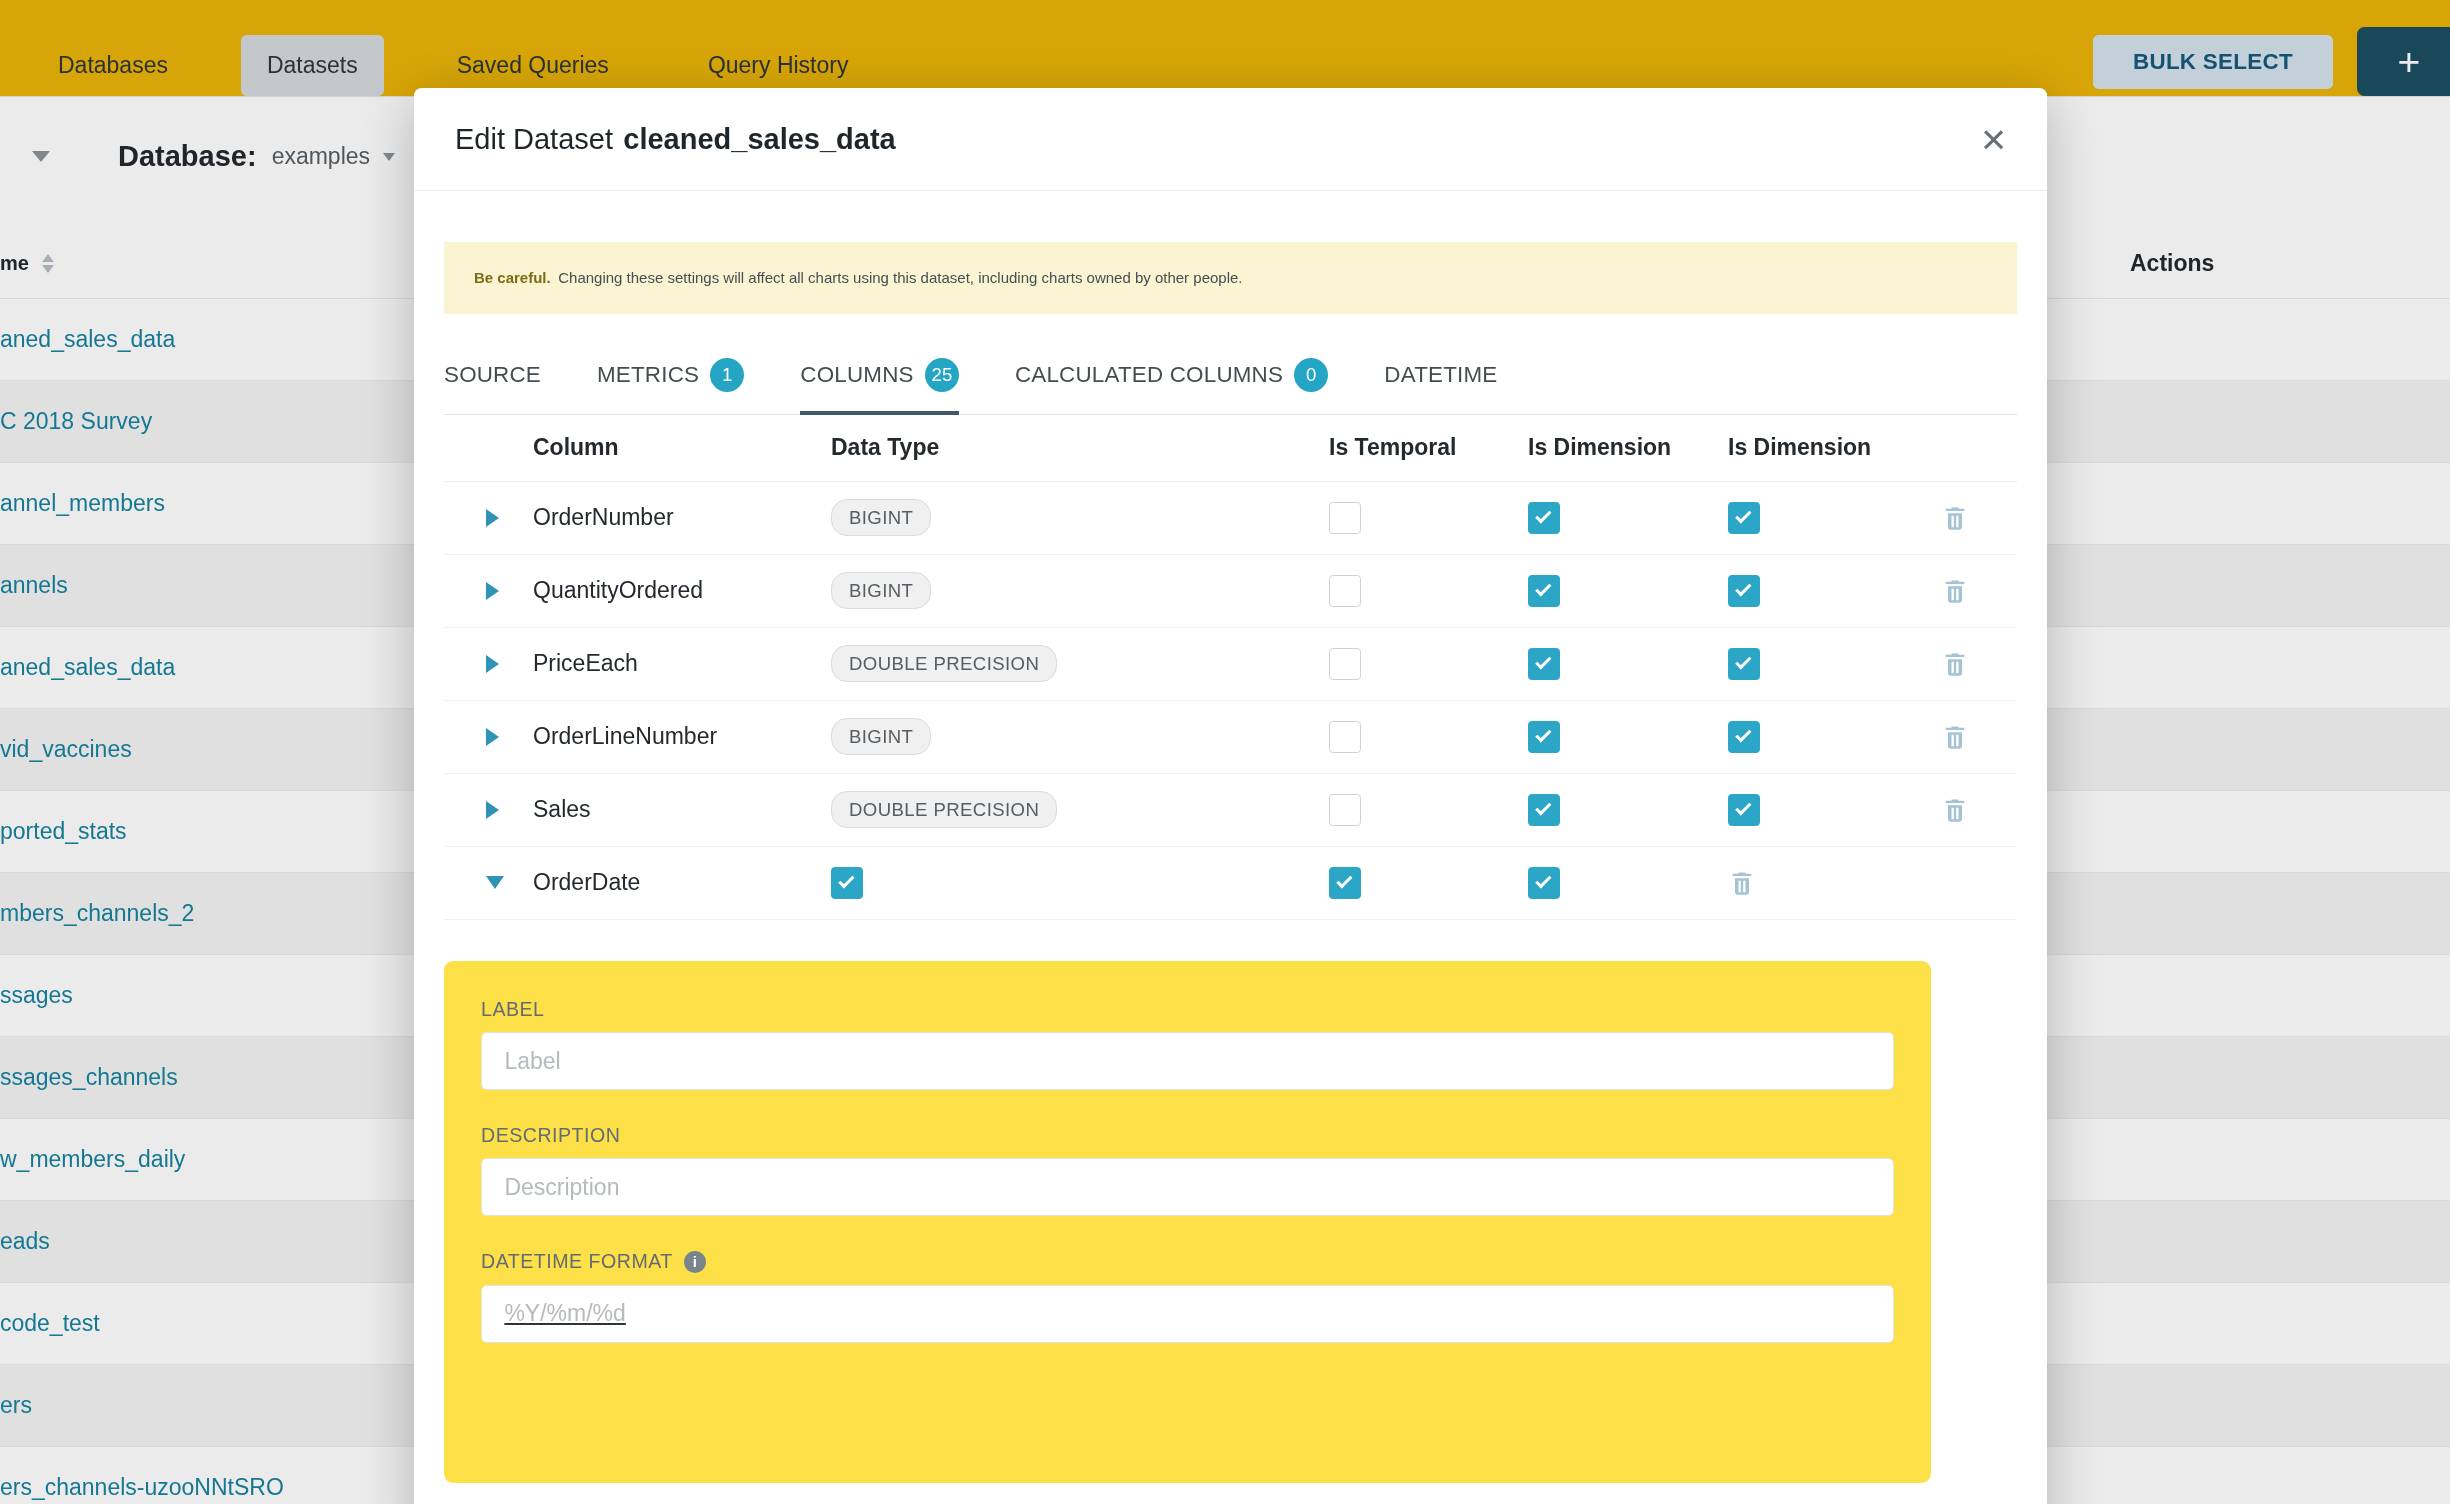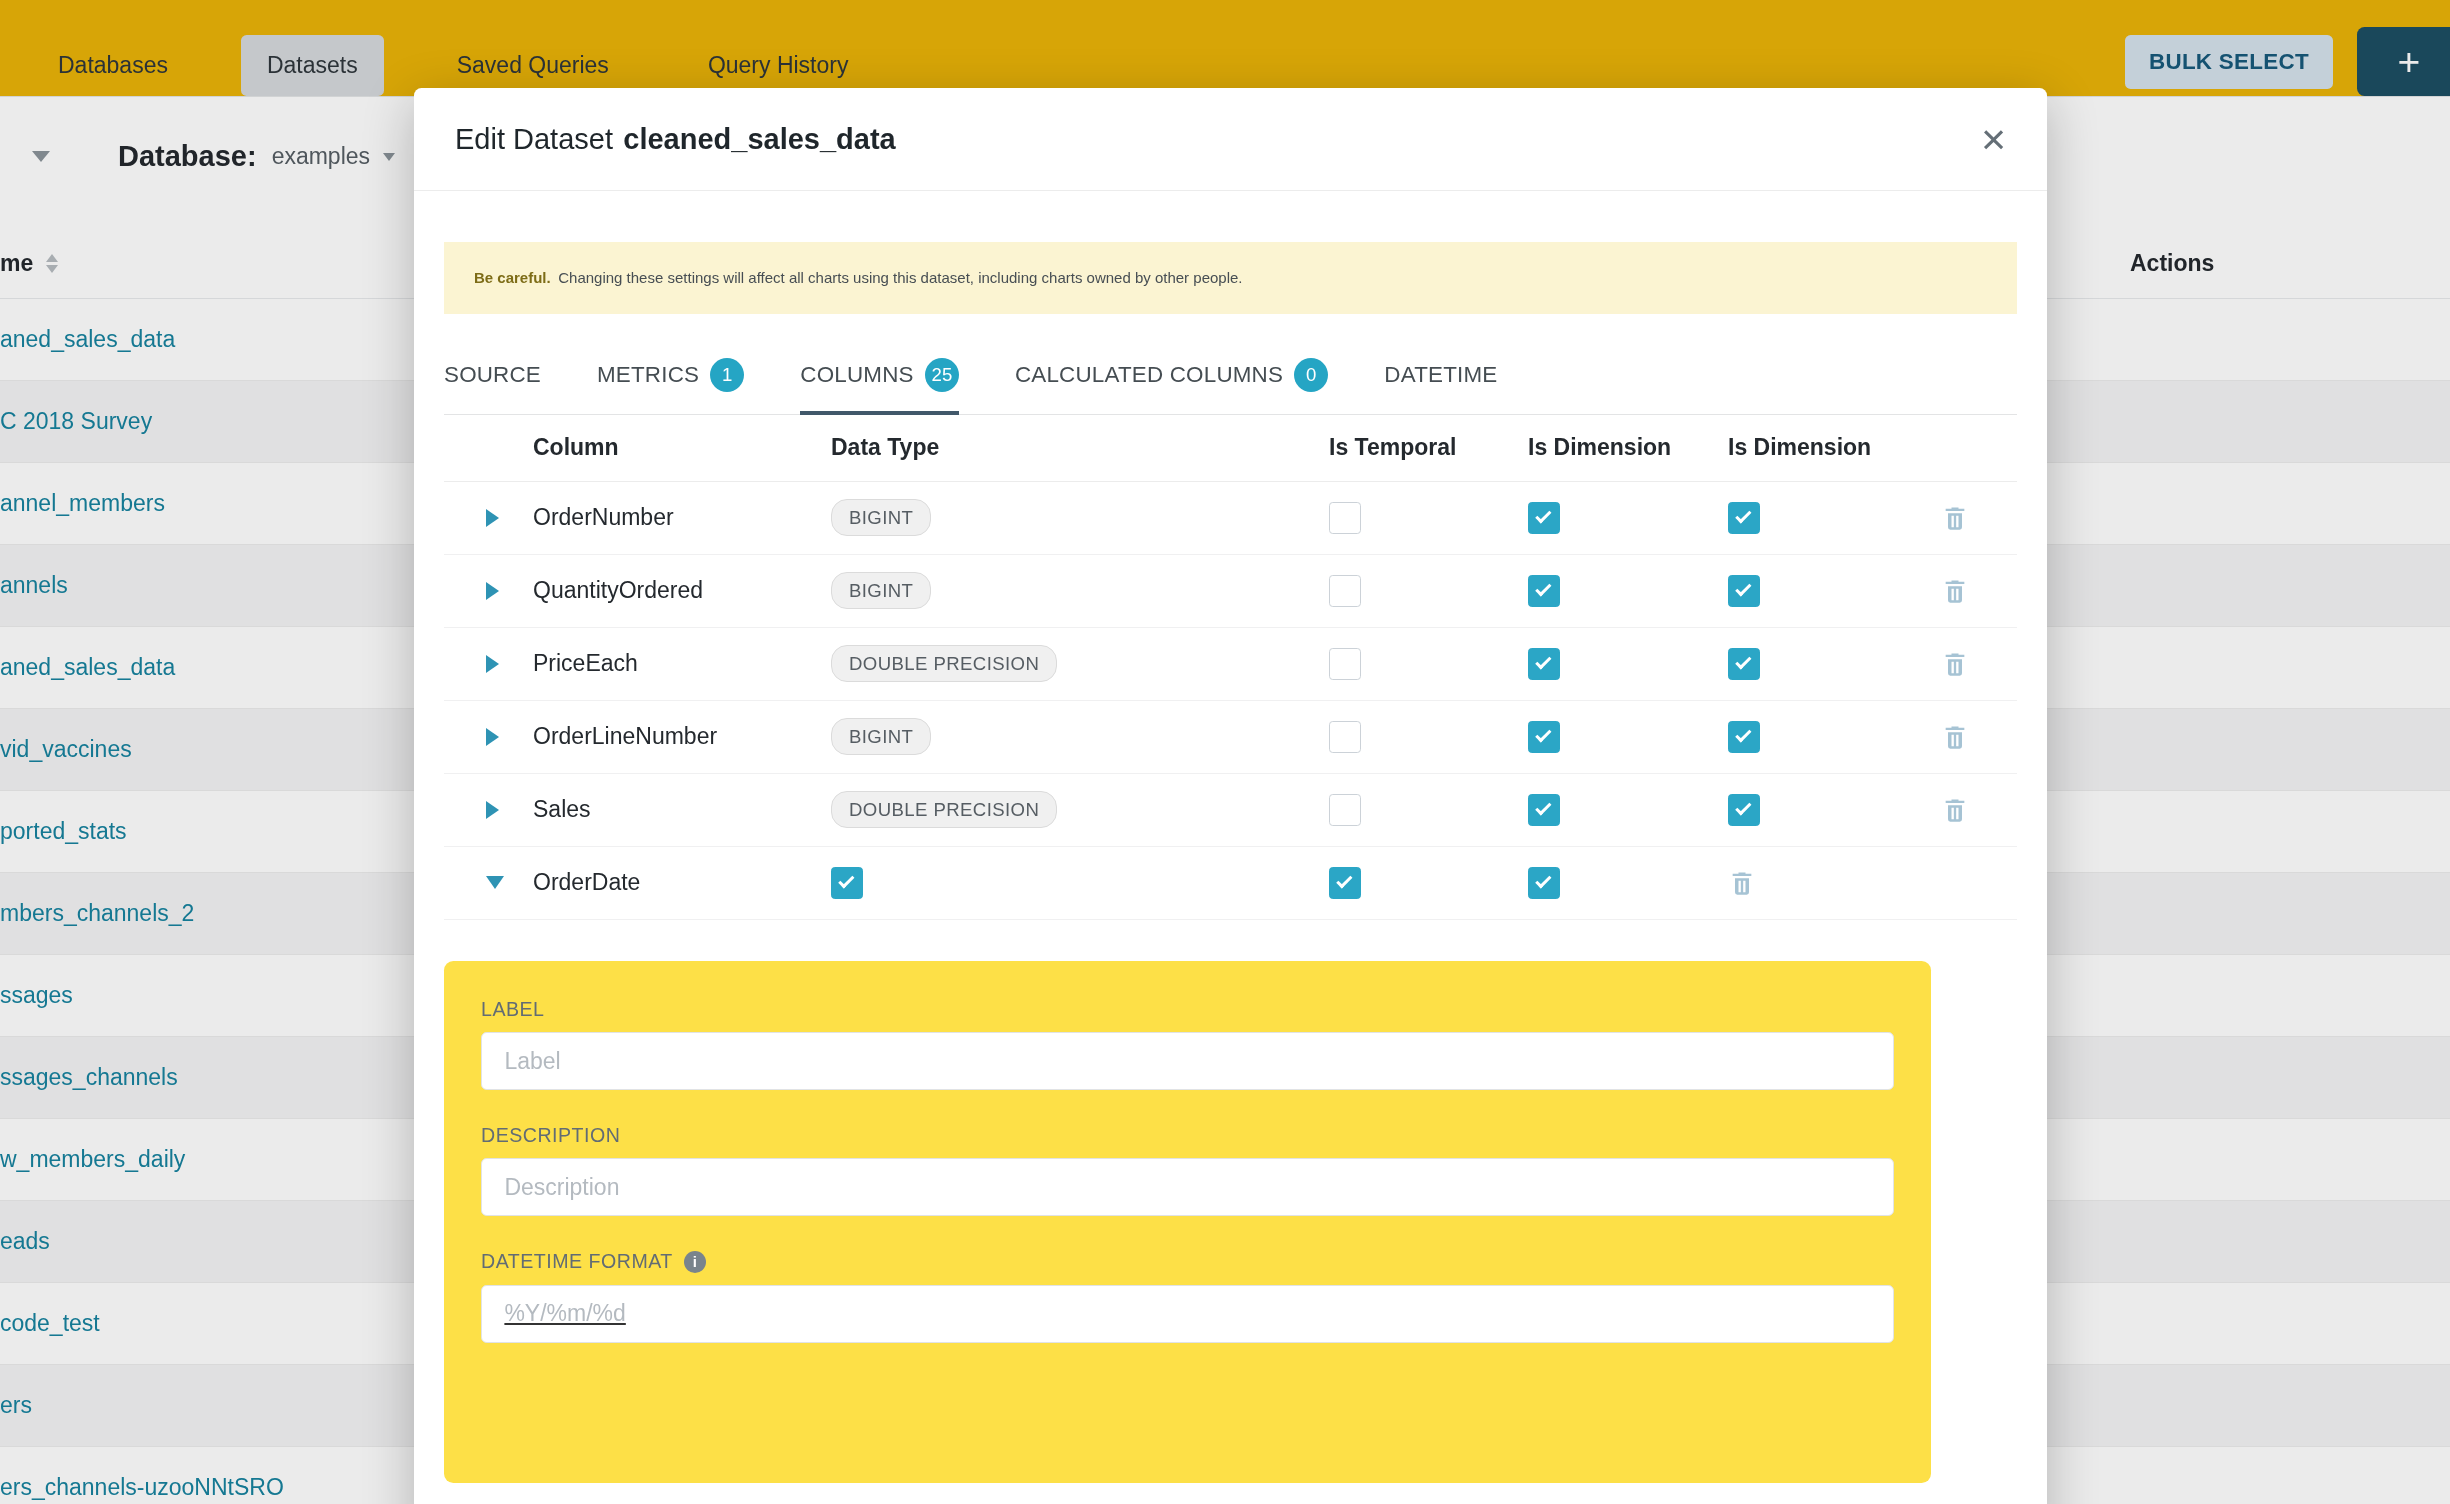--- a/index.html
+++ b/index.html
@@ -7,39 +7,39 @@
     font-family:"Liberation Sans","DejaVu Sans",sans-serif; }
 
   
   .topnav { position:absolute; top:0; left:0; width:100%; height:97px;
     background:#eab308; border-bottom:0.9px solid #e3e5e7;
     display:flex; align-items:flex-end; padding:0 32px; z-index:1;gap:23px; }
   .nav-tab { font-size:23px; color:#2f373c; padding:17px 26px; border-radius:5.6px;
     margin-right:24px; white-space:nowrap; cursor:pointer; }
   .nav-tab.active { background:#d6d9dd; }
   .nav-right { margin-left:auto; display:flex; align-items:center; gap:24px; }
-  .bulk-select { height:54px; padding:0 24px; background:#d5e2ec; color:#17597b;
+  .bulk-select { height:54px; padding:0 40px; background:#d5e2ec; color:#17597b;
     font-size:22.4px; font-weight:bold; border-radius:5.6px; display:flex;
     align-items:center; letter-spacing:0.3px; cursor:pointer; }
   .add-btn { height:69px; width:104px; margin-right:-43px; background:#1d4f63;
     color:#fff; font-size:39px; border-radius:7.5px 0 0 7.5px; display:flex;
     align-items:center; justify-content:center; cursor:pointer; }
 
   
   .db-bar { position:absolute; top:125px; left:0; width:100%; height:63px;
     display:flex; align-items:center; z-index:1; }
   .chev-down { width:0; height:0; border-left:9.3px solid transparent;
     border-right:9.3px solid transparent; border-top:11.2px solid #8b949b; }
   .chev-down.small { border-left-width:6.5px; border-right-width:6.5px; border-top-width:8.4px; }
   .db-label { font-weight:bold; font-size:29px; color:#24292e; margin-left:68px; }
   .db-value { font-size:23px; color:#565e64; margin-left:15px; }
 
   .list-header { position:absolute; top:229px; left:0; width:100%; height:70px;
     display:flex; align-items:center; border-bottom:0.9px solid #e8eaec; z-index:1; }
-  .name-header { font-weight:bold; font-size:23px; color:#24292e; }
+  .name-header { font-weight:bold; font-size:20px; color:#24292e; }
   .sort-icon { display:inline-flex; flex-direction:column; gap:3.7px; margin-left:13px; }
   .sort-icon .up { width:0;height:0;border-left:6.5px solid transparent;
     border-right:6.5px solid transparent;border-bottom:8.4px solid #b7bcc1; }
   .sort-icon .down { width:0;height:0;border-left:6.5px solid transparent;
     border-right:6.5px solid transparent;border-top:8.4px solid #b7bcc1; }
   .actions-header { position:absolute; left:2130px; font-weight:bold; font-size:23px; color:#24292e; }
 
   .rows { position:absolute; top:299px; left:0; width:100%; z-index:1; }
   .list-row { height:82px; display:flex; align-items:center;
     border-bottom:0.9px solid #ececec; font-size:23px; color:#17839f; cursor:pointer; }

